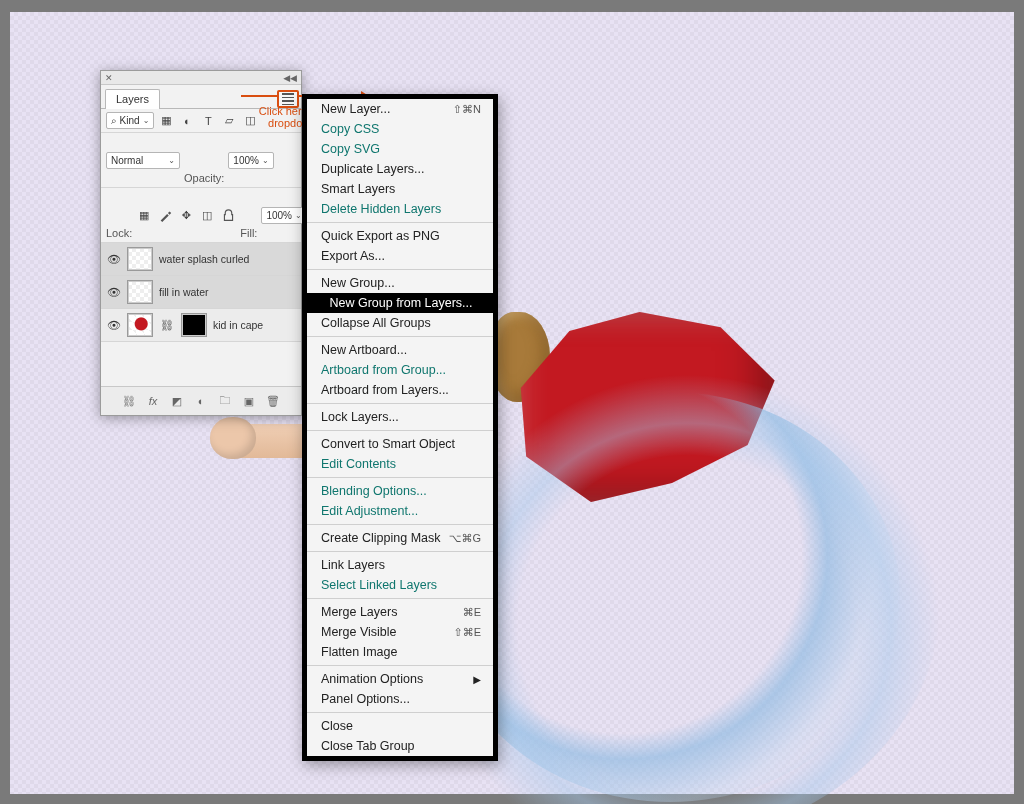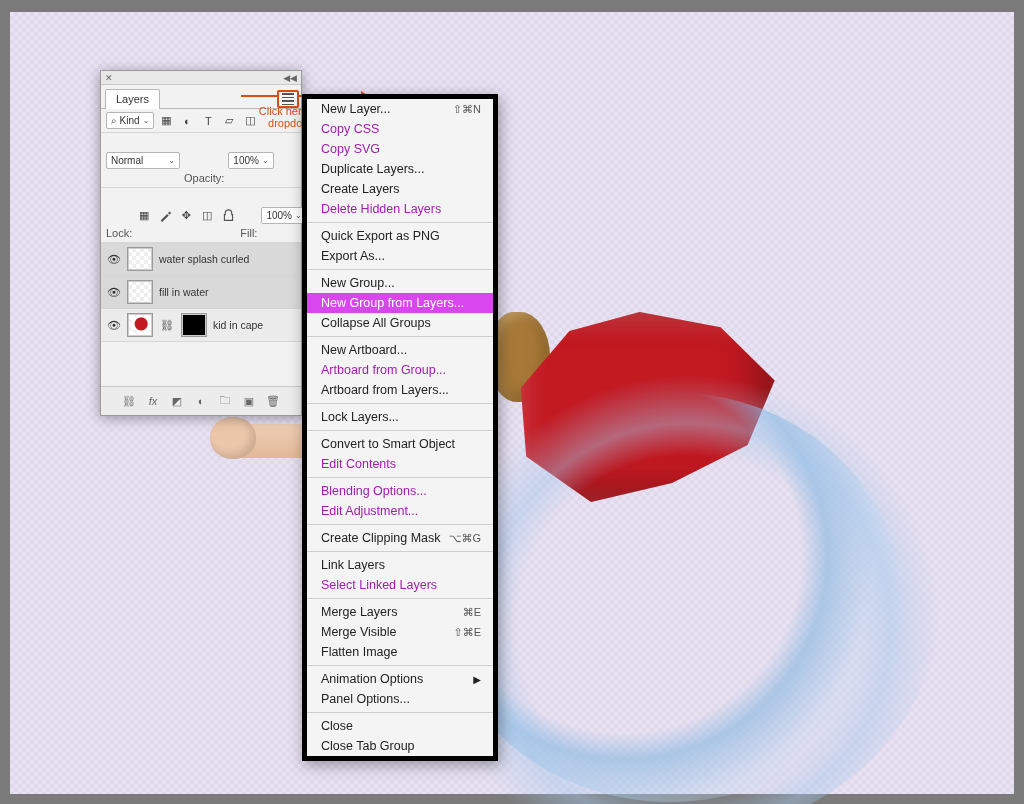--- a/index.html
+++ b/index.html
@@ -149,22 +149,22 @@
   .menu{
     position:absolute; left:302px; top:94px; width:196px;
     background:#f4f4f4; border:5px solid #000000;
     box-shadow: 2px 4px 14px rgba(0,0,0,0.35);
     font-size:12.5px;
   }
   .mi{
     display:flex; align-items:center;
     padding:3px 12px 3px 14px; color:#222;
   }
-  .mi.dis{ color:#a21caf; }
-  .mi.sel{ background:#d946ef; color:#fff; }
+  .mi.dis{ color:#0f766e; }
+  .mi.sel{ background:#000000; color:#fff;justify-content:center; }
   .mi .sc{ margin-left:auto; font-size:11px; color:#555; }
   .mi .sub{ margin-left:auto; font-size:10px; }
   .sep{ height:1px; background:#cfcfcf; margin:3px 0; }
 </style>
 </head>
 <body>
 
 <div class="canvas">
   <div class="art">
     <div class="arm"></div>
@@ -291,21 +291,21 @@
     <div class="mi dis">
       <span>Copy CSS</span>
     </div>
     <div class="mi dis">
       <span>Copy SVG</span>
     </div>
     <div class="mi">
       <span>Duplicate Layers...</span>
     </div>
     <div class="mi">
-      <span>Create Layers</span>
+      <span>Smart Layers</span>
     </div>
     <div class="mi dis">
       <span>Delete Hidden Layers</span>
     </div>
     <div class="sep"></div>
     <div class="mi">
       <span>Quick Export as PNG</span>
     </div>
     <div class="mi">
       <span>Export As...</span>

